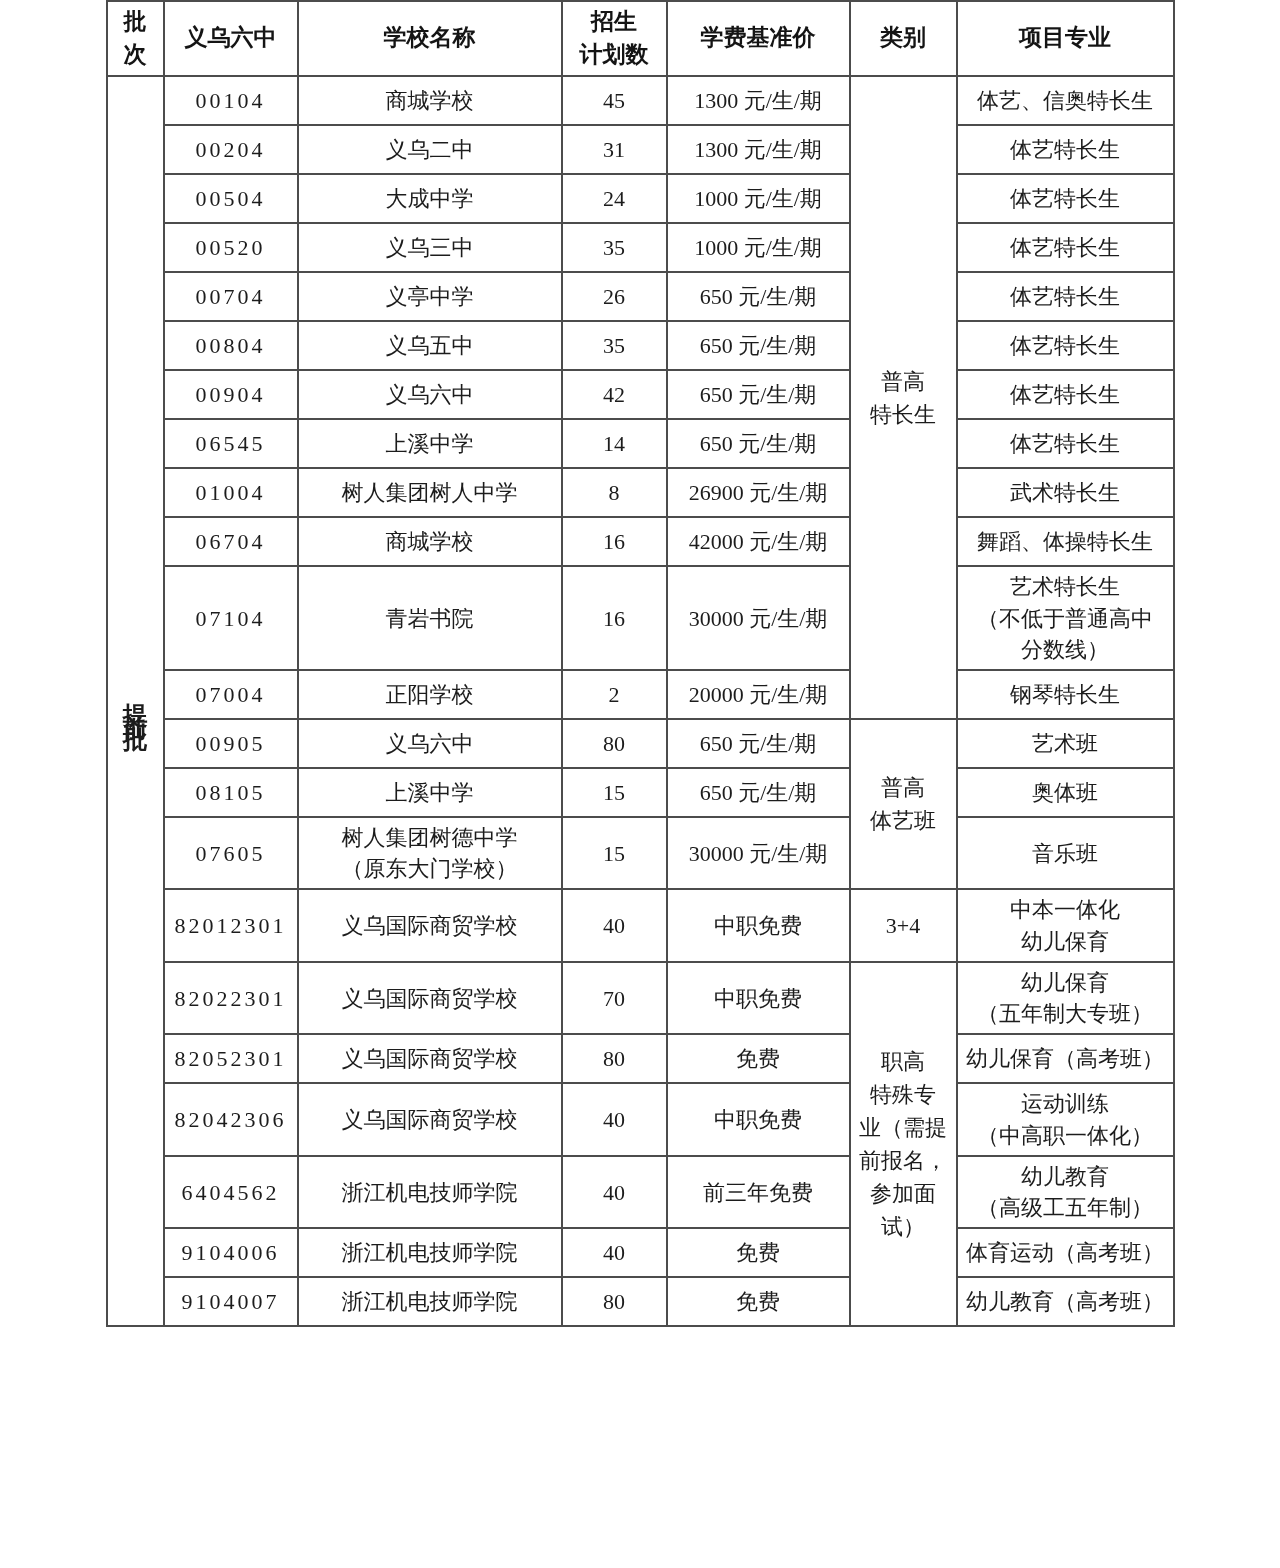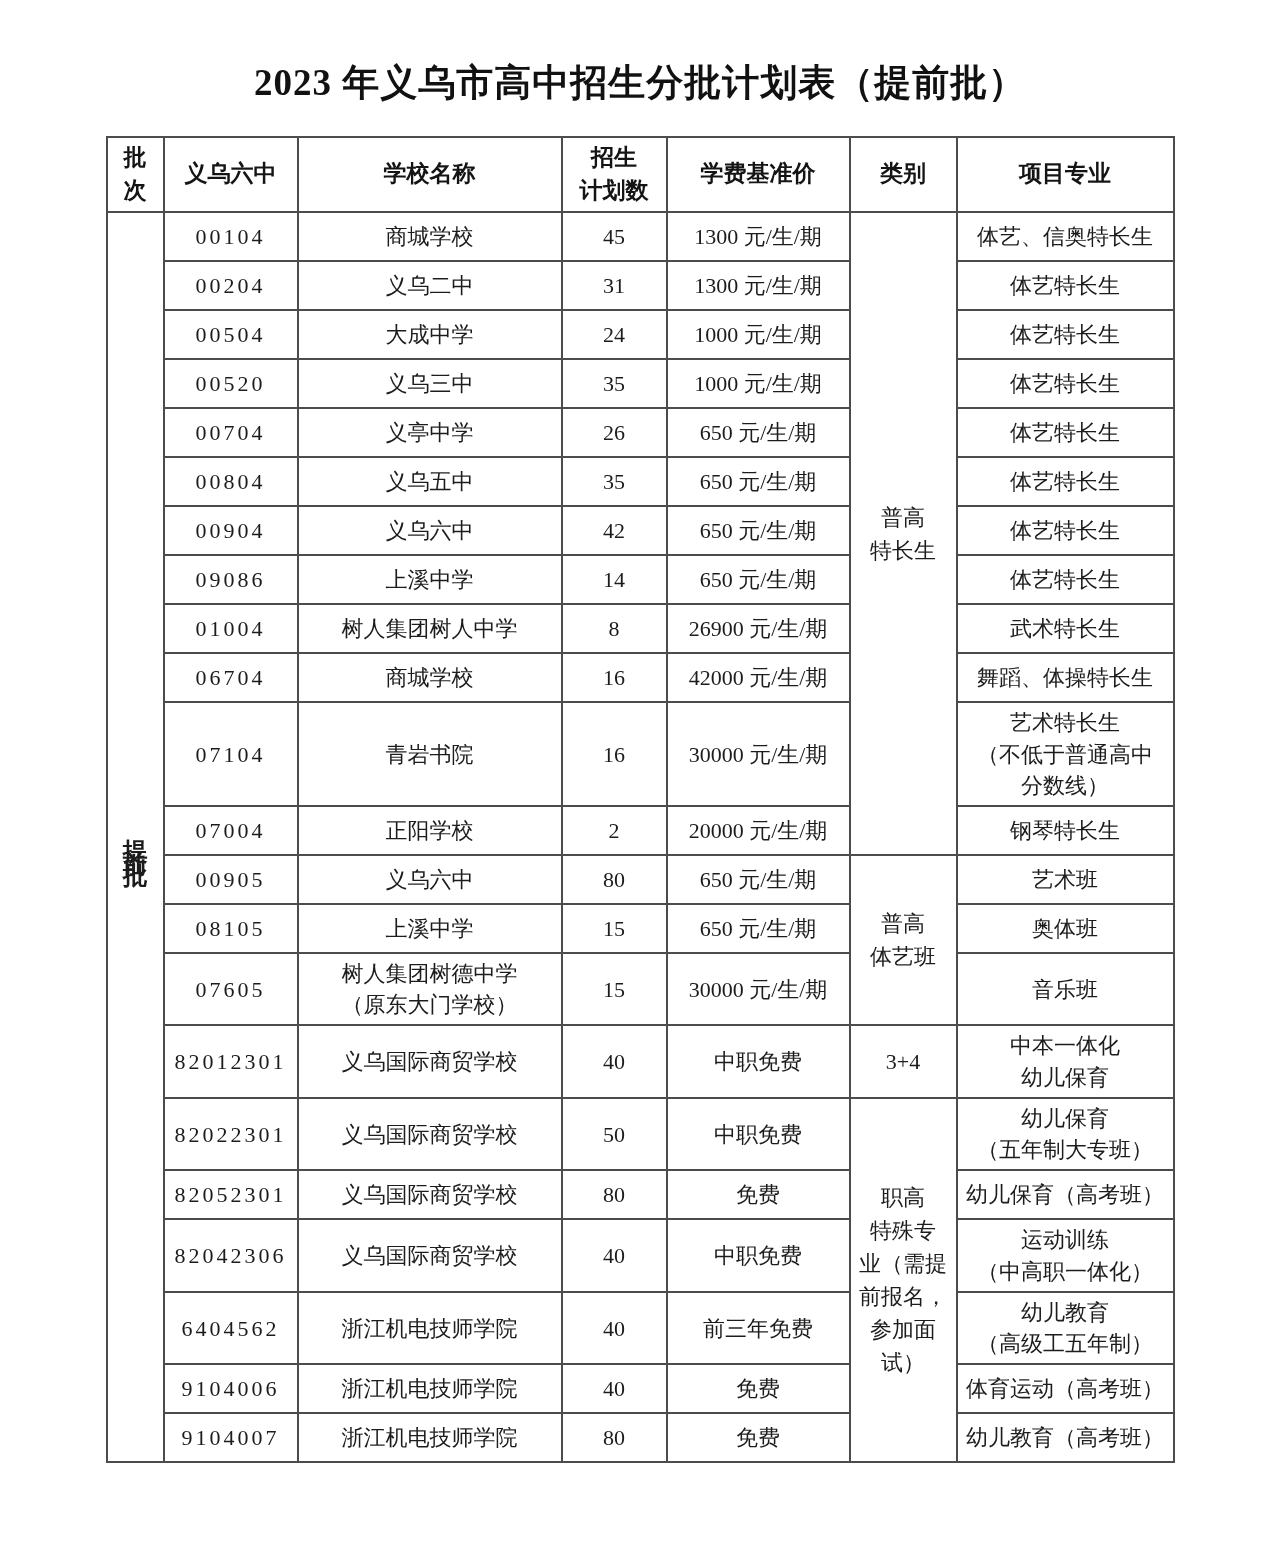--- a/index.html
+++ b/index.html
@@ -69,21 +69,20 @@
     text-align: center;
   }
   .plan-table td.cat {
     line-height: 1.5;
   }
 </style>
 </head>
 <body>
 
 <div class="page">
-  <h1 class="page-title">2023 年义乌市高中招生分批计划表（提前批）</h1>
 
   <table class="plan-table">
     <colgroup>
       <col class="c-batch">
         <col class="c-code">
         <col class="c-school">
       <col class="c-plan">
         <col class="c-fee">
         <col class="c-cat">
         <col class="c-major">
@@ -148,21 +147,21 @@
           <td>体艺特长生</td>
         </tr>
         <tr>
           <td class="code">00904</td>
           <td>义乌六中</td>
           <td>42</td>
           <td>650 元/生/期</td>
           <td>体艺特长生</td>
         </tr>
         <tr>
-          <td class="code">09086</td>
+          <td class="code">06545</td>
           <td>上溪中学</td>
           <td>14</td>
           <td>650 元/生/期</td>
           <td>体艺特长生</td>
         </tr>
         <tr>
           <td class="code">01004</td>
           <td>树人集团树人中学</td>
           <td>8</td>
           <td>26900 元/生/期</td>
@@ -220,21 +219,21 @@
           <td>义乌国际商贸学校</td>
           <td>40</td>
           <td>中职免费</td>
           <td class="cat" rowspan="1">3+4</td>
           <td>中本一体化
 幼儿保育</td>
         </tr>
         <tr>
           <td class="code">82022301</td>
           <td>义乌国际商贸学校</td>
-          <td>50</td>
+          <td>70</td>
           <td>中职免费</td>
           <td class="cat" rowspan="6">职高
 特殊专
 业（需提
 前报名，
 参加面
 试）</td>
           <td>幼儿保育
 （五年制大专班）</td>
         </tr>

